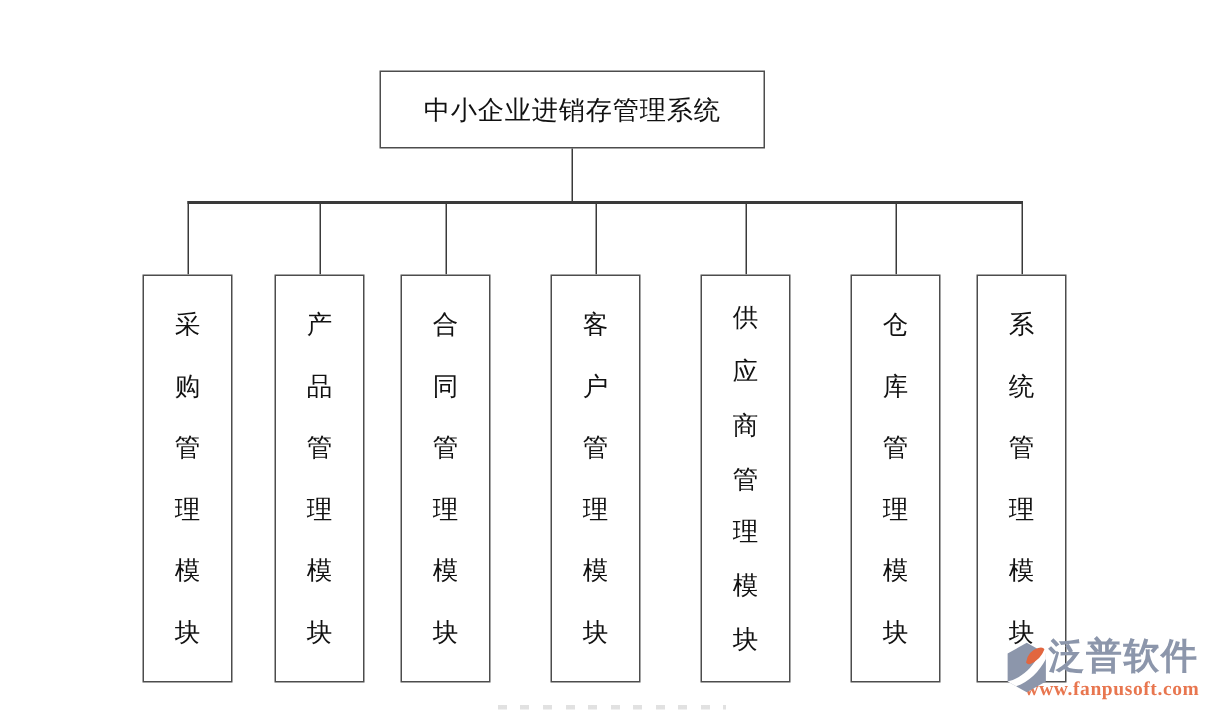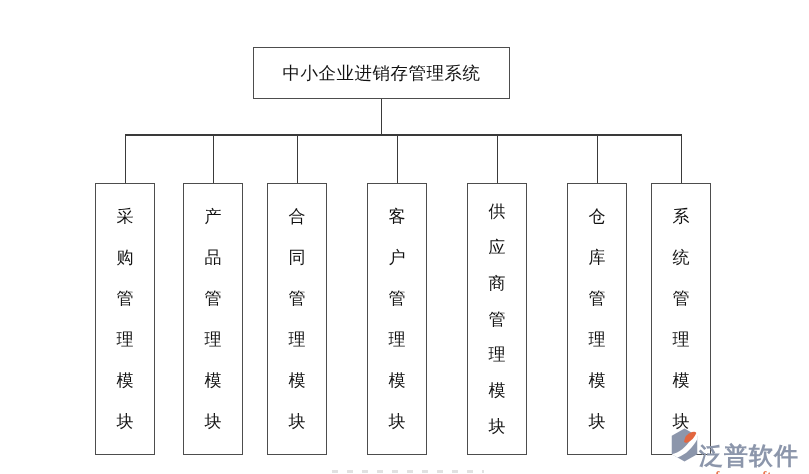--- a/index.html
+++ b/index.html
@@ -29,22 +29,21 @@
     display:flex; flex-direction:column; justify-content:space-evenly;
     align-items:center; height:100%; font-size:17px; color:#111111;
   }
   .vtext span { line-height:1; }
   
   .logo { position:absolute; left:670px; top:425px; width:134px; z-index:5; }
   .logo-icon { position:absolute; left:0; top:3px; width:29px; height:34px; }
   .logo-name {
     margin-left:29px; font-size:24px; line-height:1.15; font-weight:bold;
     color:#8c96ab; letter-spacing:1px; white-space:nowrap;
-    font-family:Liberation Sans, sans-serif;
-    margin-top:17px;
+    font-family:Liberation Serif, serif;
   }
   .logo-url {
     margin-left:13px; margin-top:-2px; font-size:13px; font-weight:bold;
     color:#e8764f; letter-spacing:0.4px; white-space:nowrap;
     font-family:"Liberation Serif","DejaVu Serif",serif;
   }
   
   .caption-remnant {
     position:absolute; left:332px; top:470px; width:152px; height:3px;
     background:repeating-linear-gradient(90deg,#c9c9c9 0 6px,transparent 6px 15px);

